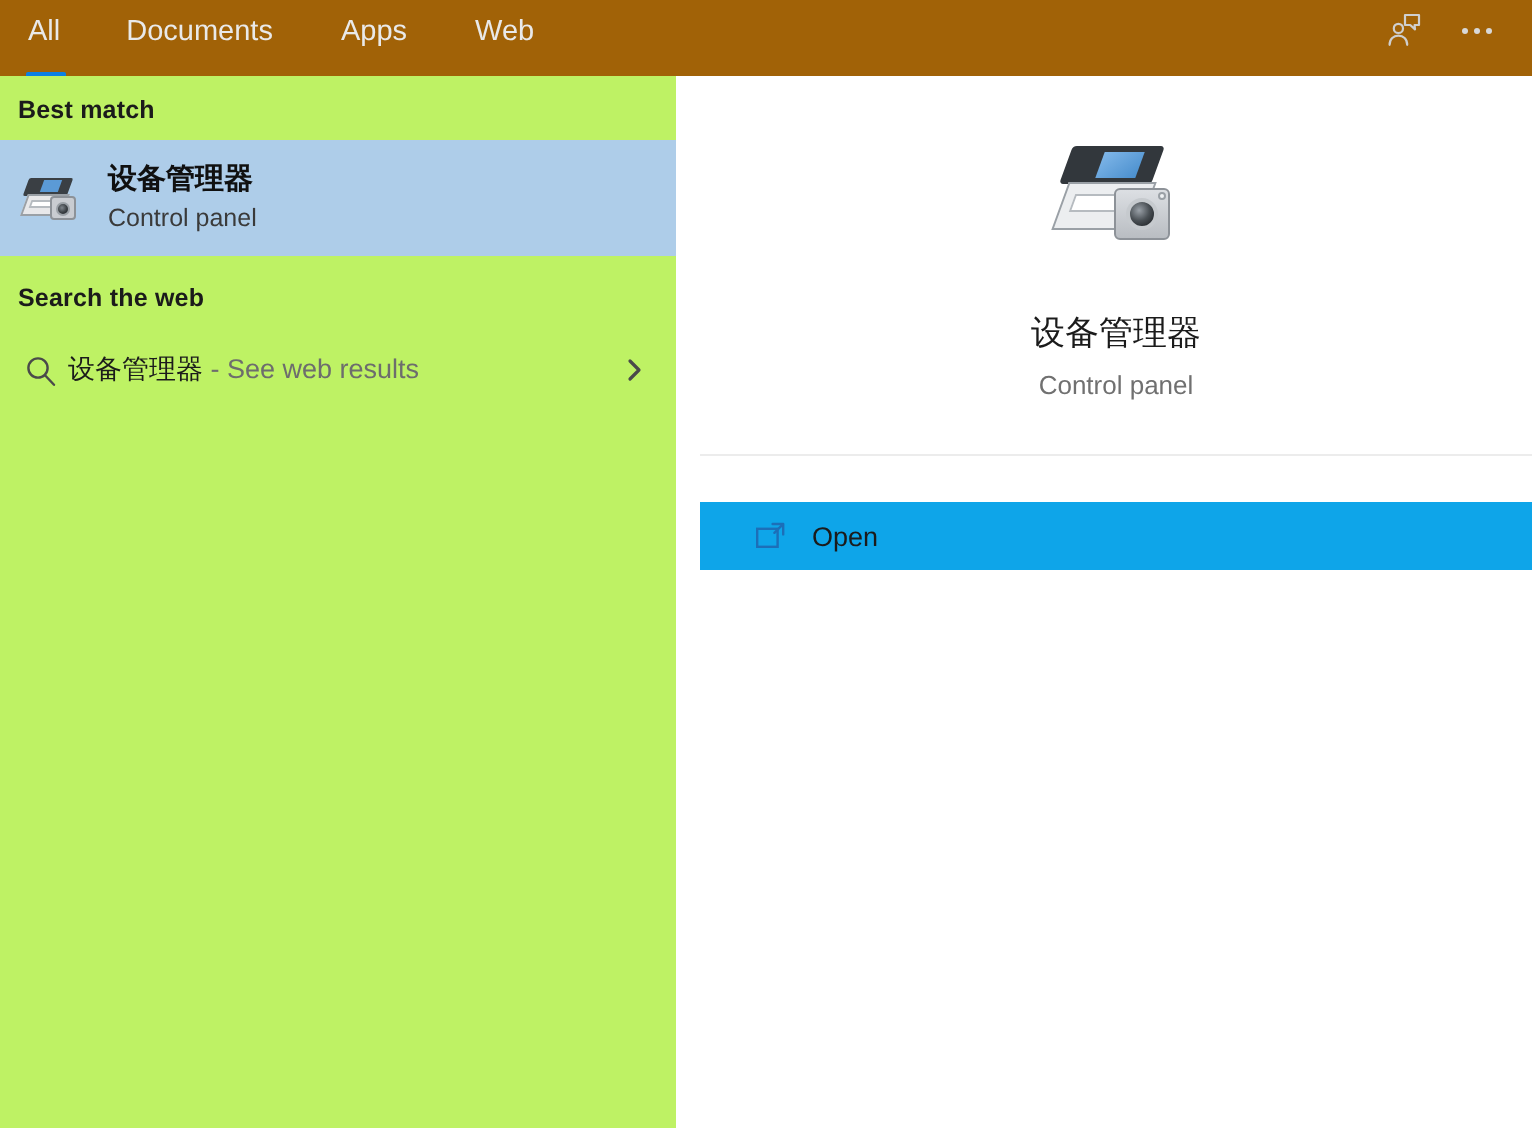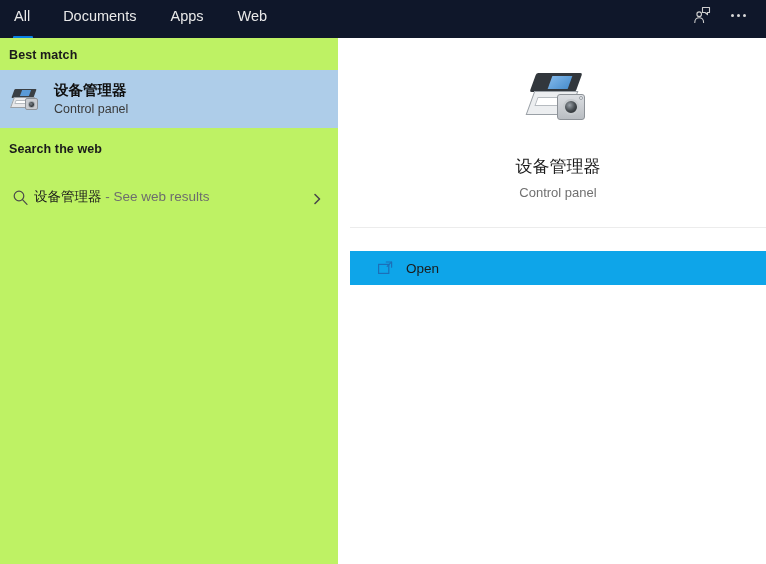--- a/index.html
+++ b/index.html
@@ -7,21 +7,21 @@
     width: 766px; height: 564px;
     font-family: "Liberation Sans", "DejaVu Sans", sans-serif;
     overflow: hidden;
     background: #ffffff;
   }
 
   
   .topbar {
     position: absolute; left: 0; top: 0;
     width: 766px; height: 38px;
-    background: #0f172a;
+    background: #a16207;
     display: flex; align-items: flex-start;
   }
   .tabs { display: flex; align-items: center; height: 30px; padding-top: 2px; }
   .tab {
     position: relative;
     color: #e9e9e9;
     font-size: 14.5px;
     padding: 0 17px;
     height: 30px;
     line-height: 30px;
@@ -94,21 +94,21 @@
     color: #101010;
     line-height: 19px;
   }
   .result-sub {
     font-size: 12.5px;
     color: #3a3a3a;
     line-height: 17px;
     margin-top: 1px;
   }
   .web-row {
-    display: flex; align-items: flex-end;
+    display: flex; align-items: center;
     height: 42px;
     padding-left: 6px; padding-right: 10px;
     cursor: default;
   }
   .web-search-icon { width: 28px; flex: 0 0 28px; display: flex; align-items: center; justify-content: center; }
   .web-label { font-size: 13.5px; color: #1b1b1b; flex: 1; }
   .web-label .muted { color: #6d6d6d; }
   .chev { width: 22px; display: flex; align-items: center; justify-content: center; }
 
   

